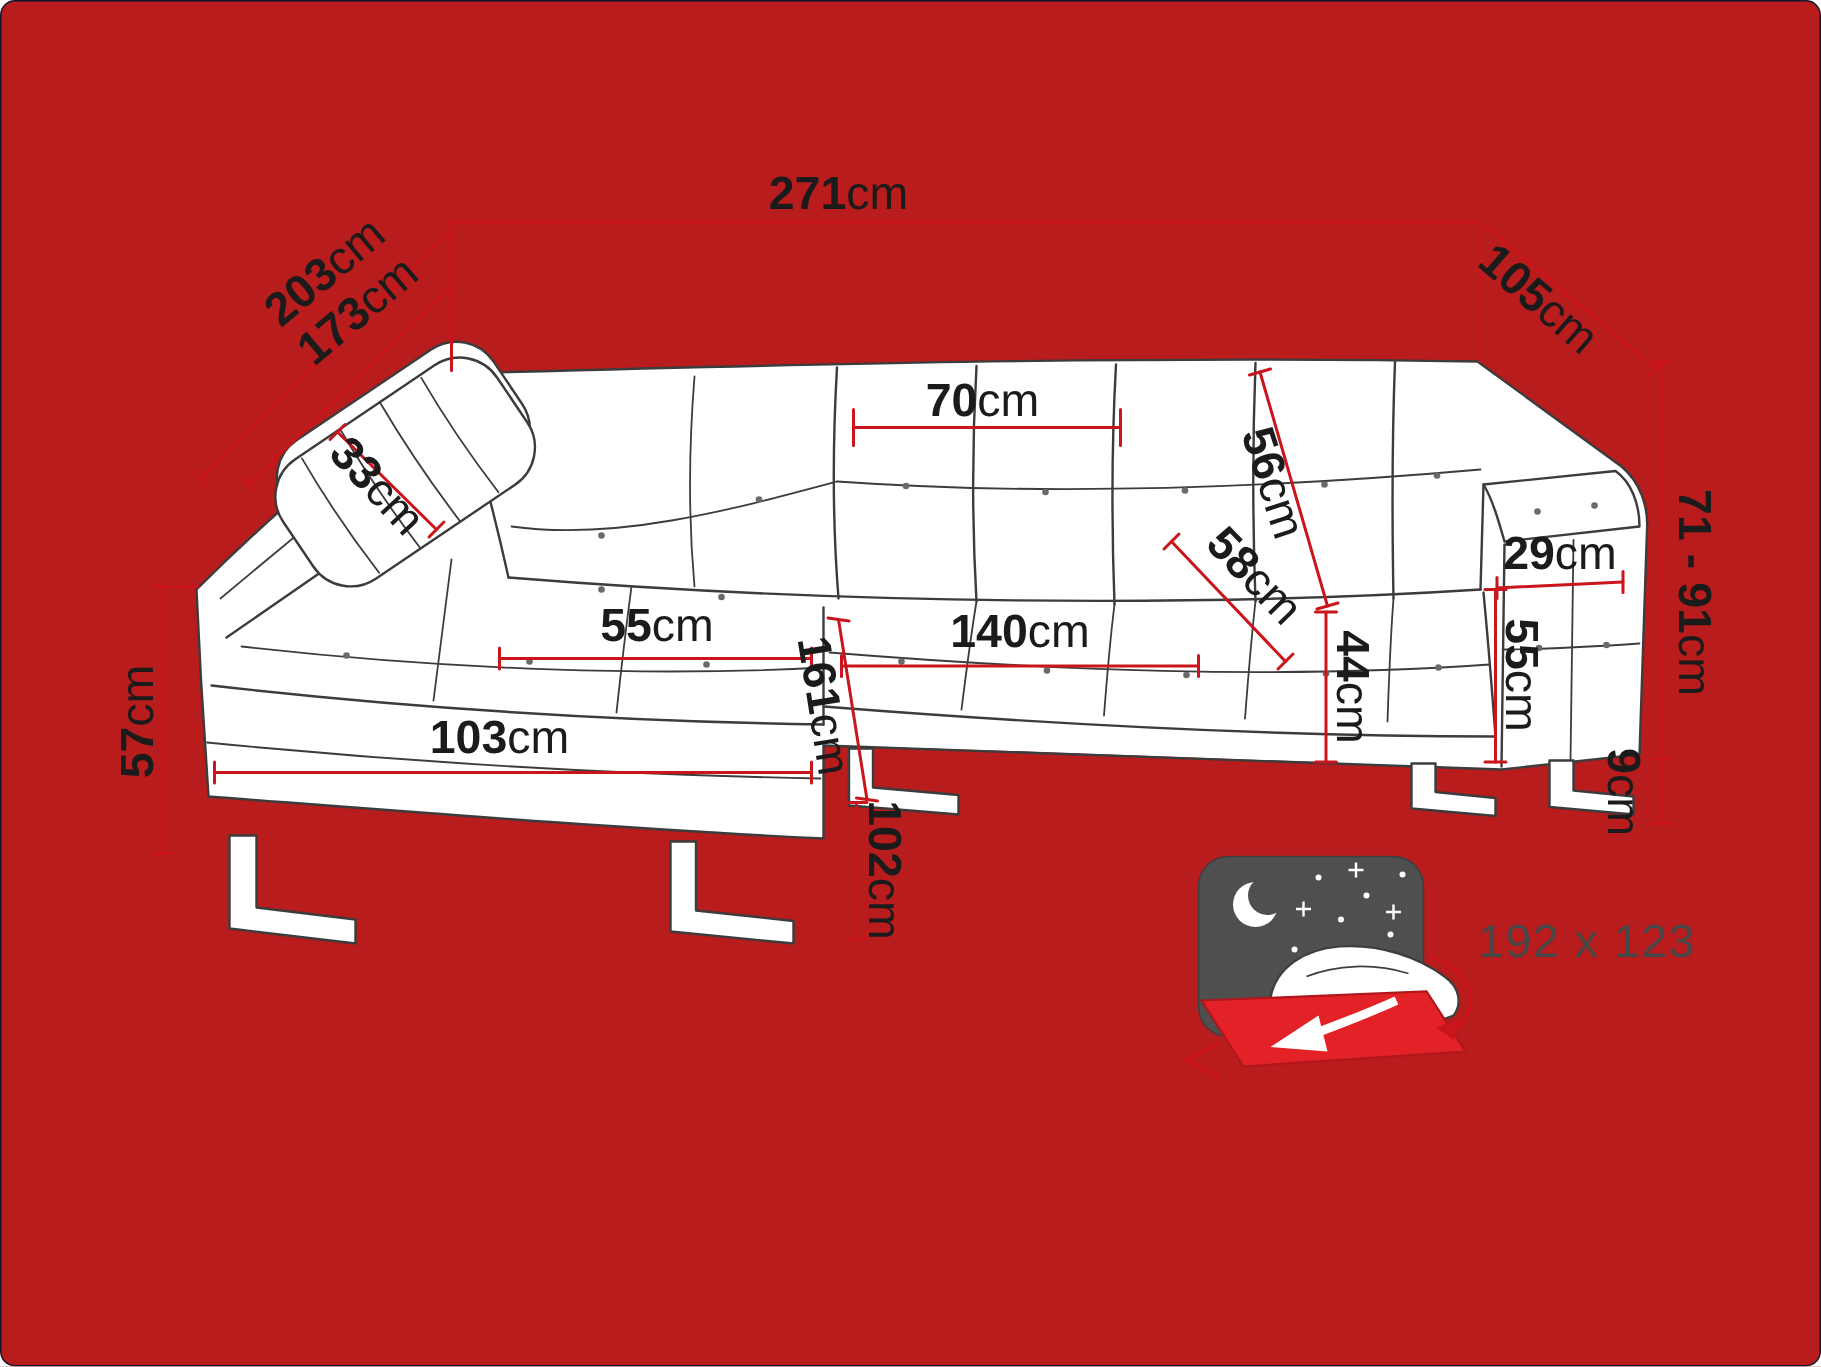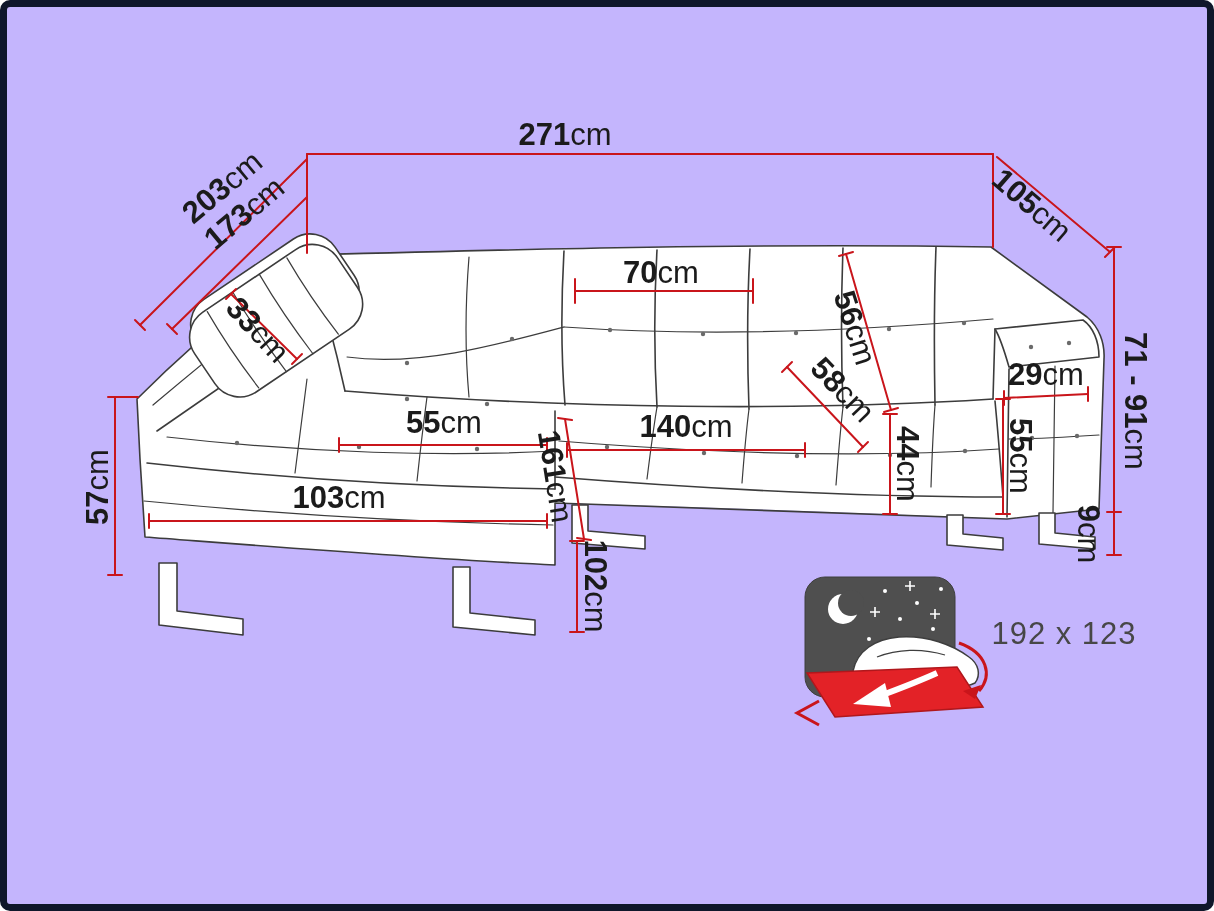--- a/index.html
+++ b/index.html
@@ -1,16 +1,16 @@
 <!DOCTYPE html>
 <html><head>
 <meta charset="utf-8">
 <style>
   html,body{margin:0;padding:0;background:#fff;font-family:"Liberation Sans",sans-serif;}
-  .frame{position:relative;width:1214px;height:911px;background:#c4b5fd;border:7px solid #0f172a;
+  .frame{position:relative;width:1214px;height:911px;background:#b91c1c;border:1px solid #0f172a;
          border-radius:10px;overflow:hidden;box-sizing:border-box;}
   svg{display:block;}
   svg text{font-family:"Liberation Sans",sans-serif;font-size:31px;fill:#1b1b1b;}
   svg text .val{font-weight:700;}
   svg text .unit{font-weight:400;}
   svg text.sleep{fill:#474747;font-weight:400;letter-spacing:1px;}
 </style>
 </head>
 <body>
 

